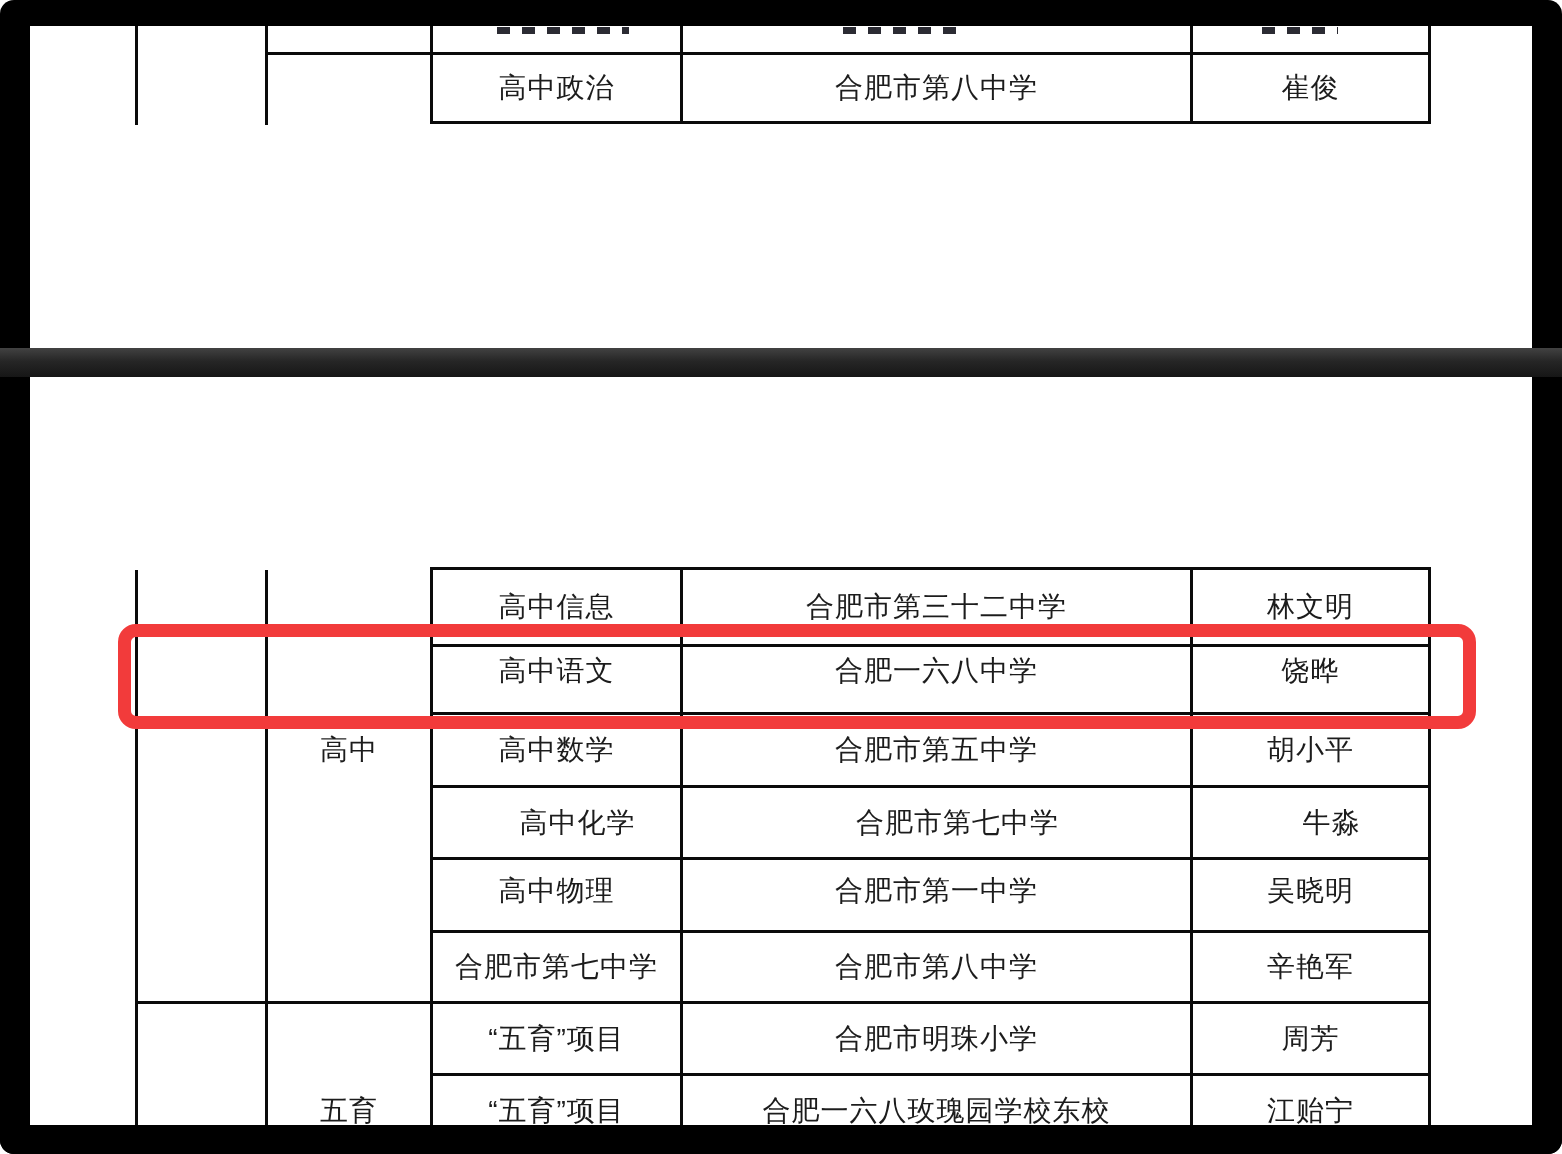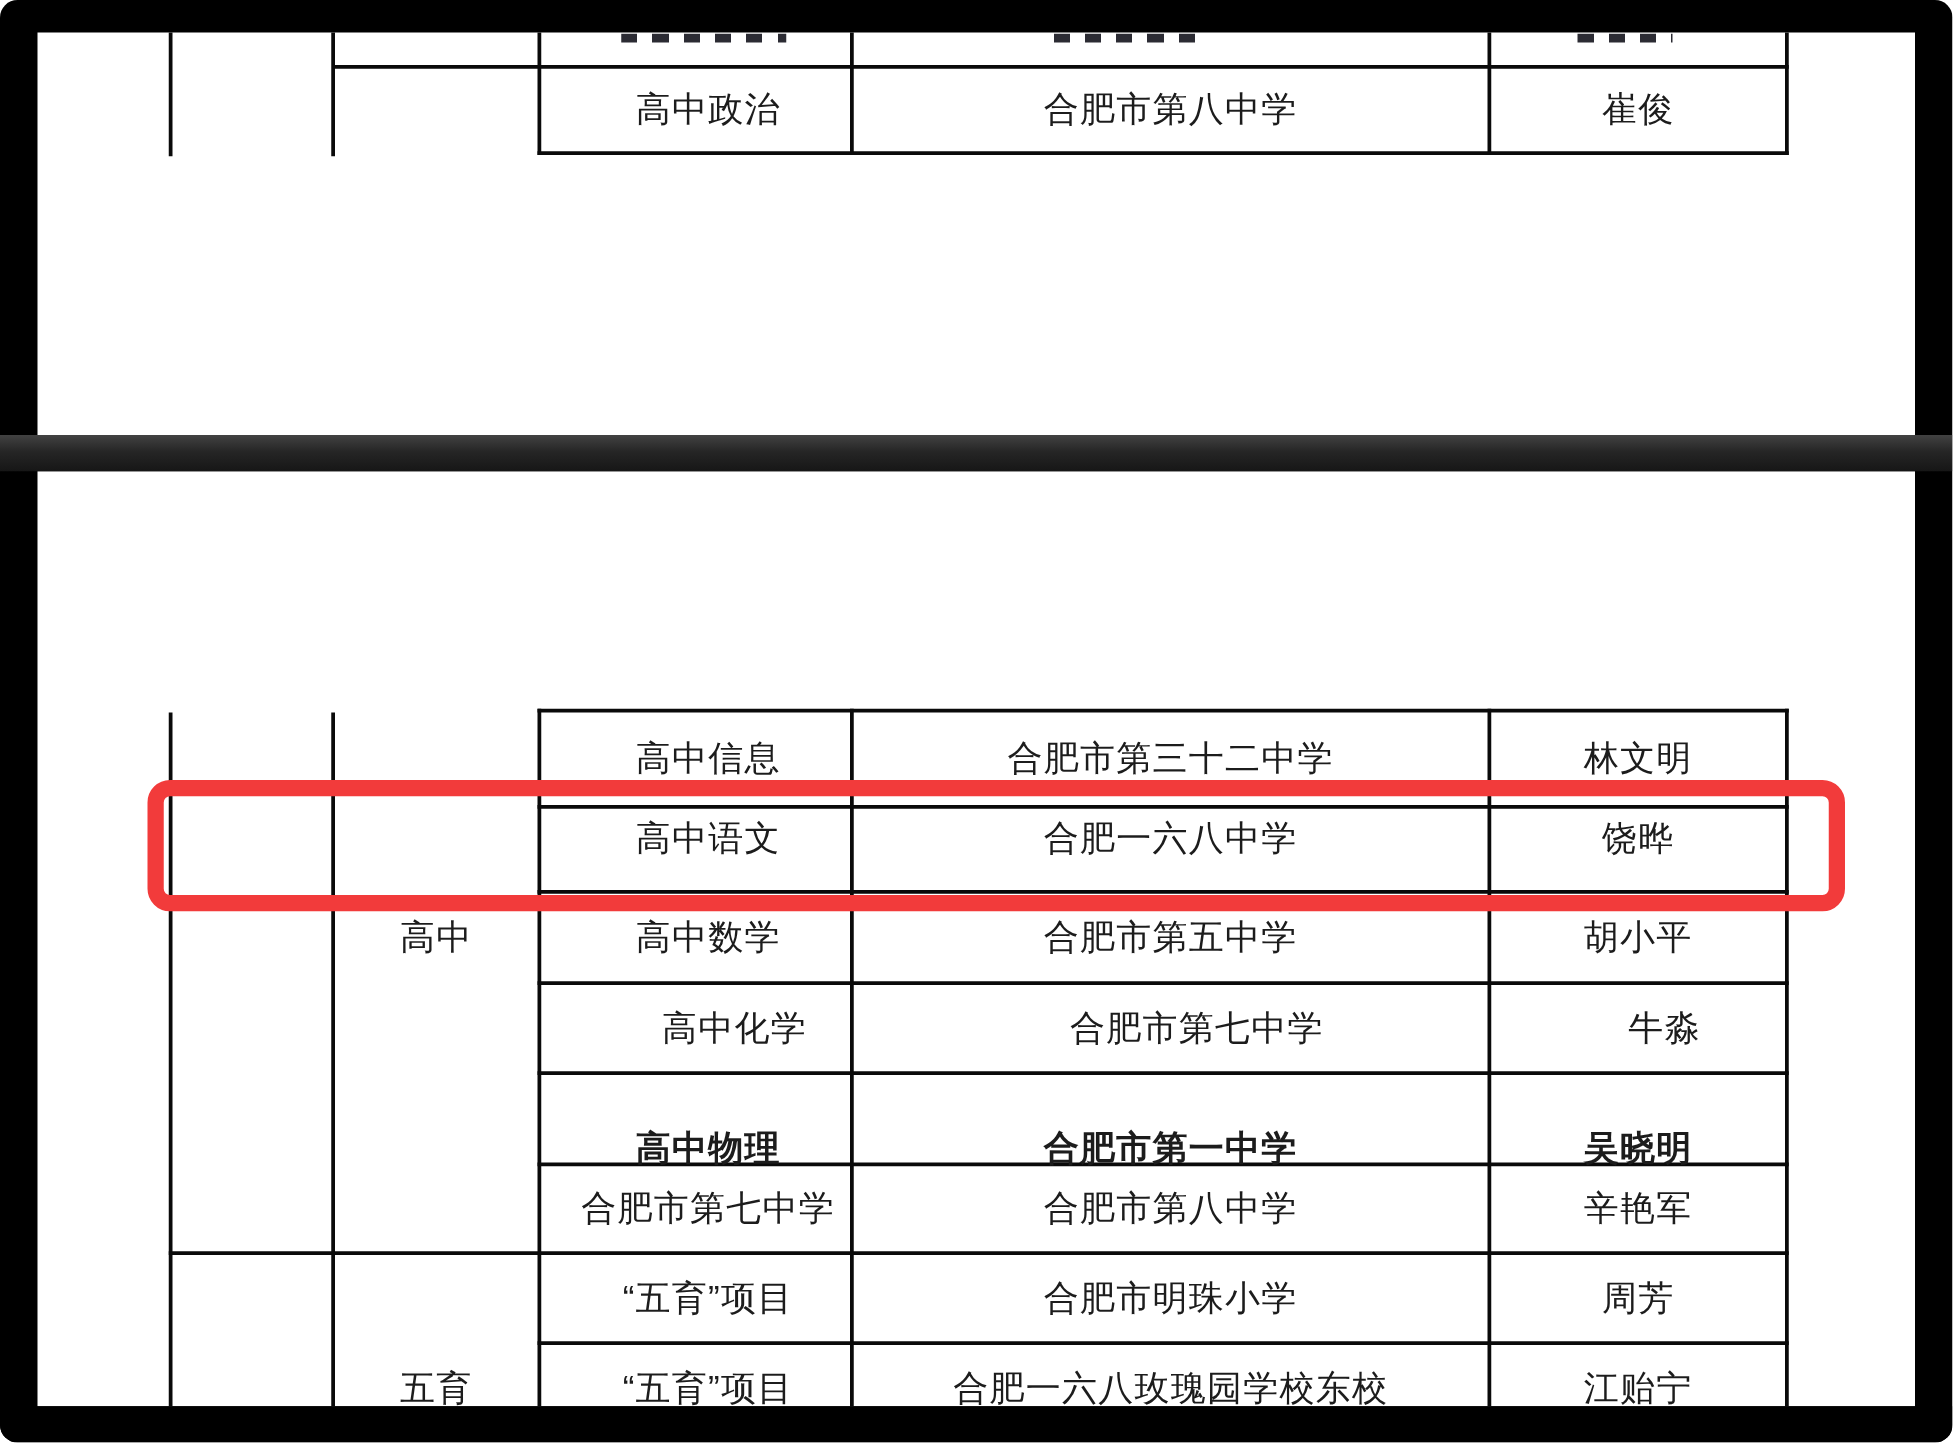--- a/index.html
+++ b/index.html
@@ -25,31 +25,31 @@
   .hline,.vline{position:absolute;background:#0a0a0a;z-index:2;}
   .hline{height:3px;}
   .vline{width:3px;}
 
   .cell{
     position:absolute;z-index:2;
     display:flex;align-items:center;justify-content:center;
     font-size:28px;letter-spacing:1px;white-space:nowrap;
   }
   .c-sec{left:268px;width:162px;}
-  .c-subj{left:433px;width:247px;margin-left:10px;}
+  .c-subj{left:433px;width:247px;}
   .c-school{left:683px;width:507px;}
   .c-name{left:1193px;width:235px;text-align:right;}
   
   .p1-r{top:55px;height:66px;}
   
   .r1{top:570px;height:74px;border-radius:11px;}
   .r2{top:647px;height:47px;}
   .r3{top:715px;height:70px;}
   .r4{top:788px;height:69px;padding-left:21px;}
-  .r5{top:888px;height:62px;font-weight:bold;}
+  .r5{top:860px;height:62px;}
   .r6{top:933px;height:68px;}
   .r7{top:1004px;height:69px;}
   .r8{top:1076px;height:69px;}
   
   .sec-gz{top:715px;height:70px;}
   .sec-wy{top:1076px;height:69px;}
 
   .highlight-box{
     position:absolute;left:118px;top:624px;width:1358px;height:105px;
     border:13px solid #f23b3b;border-radius:18px;

